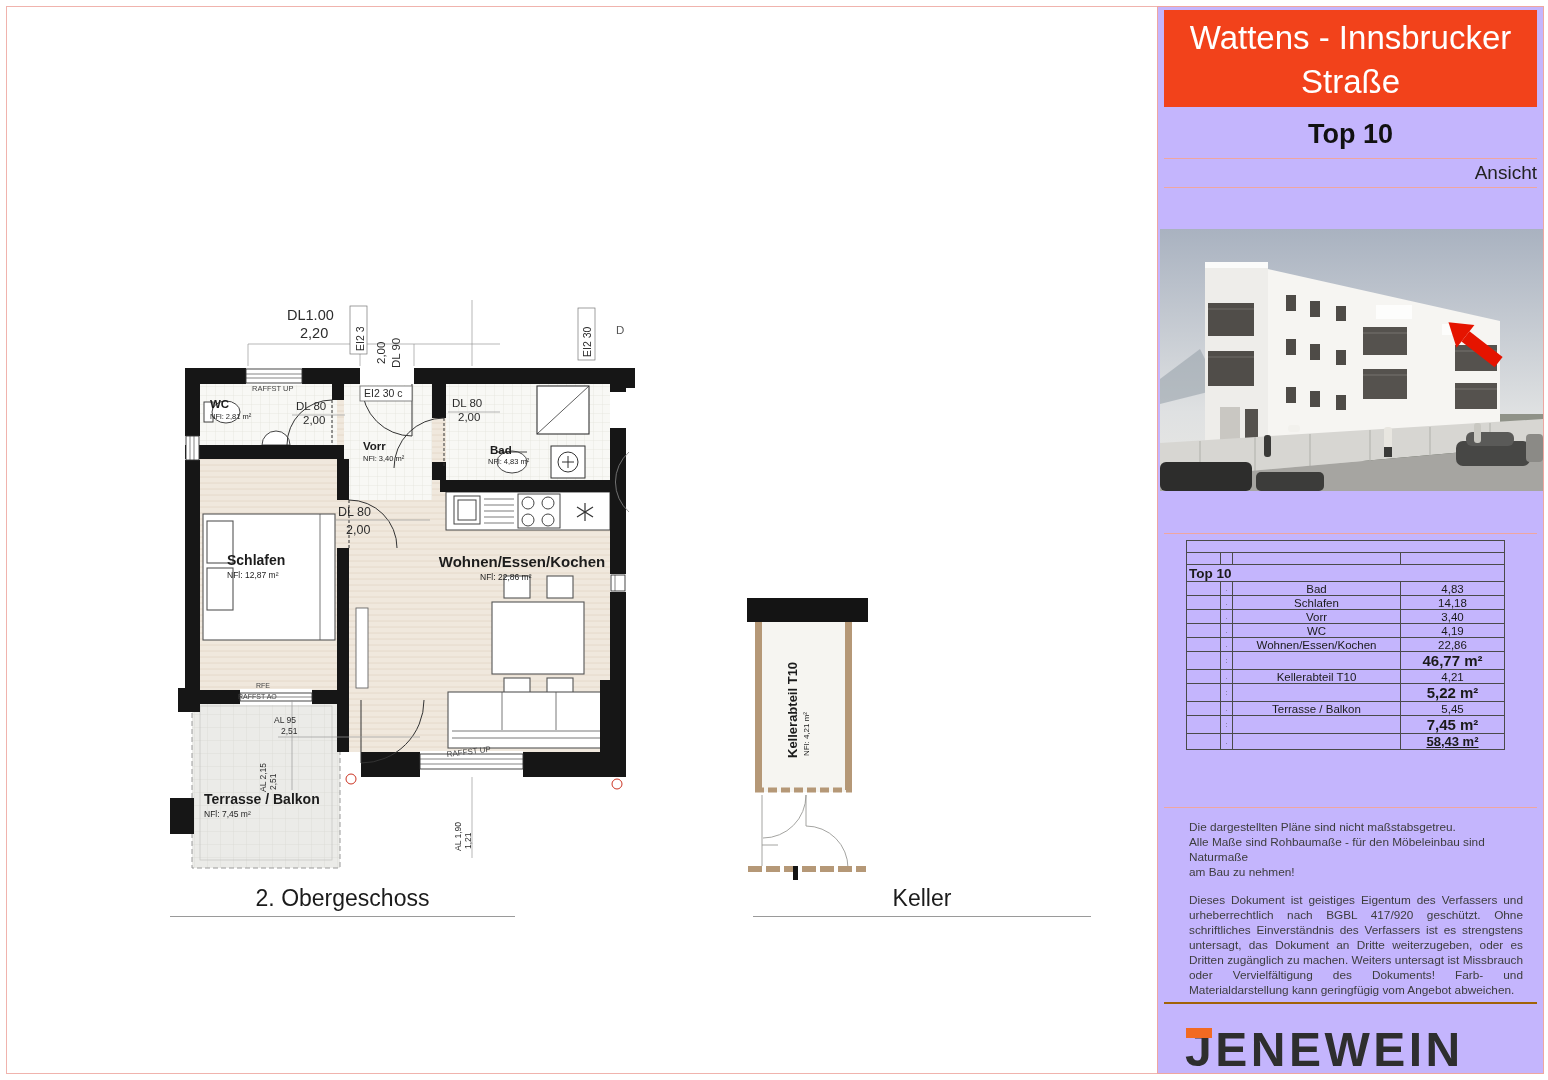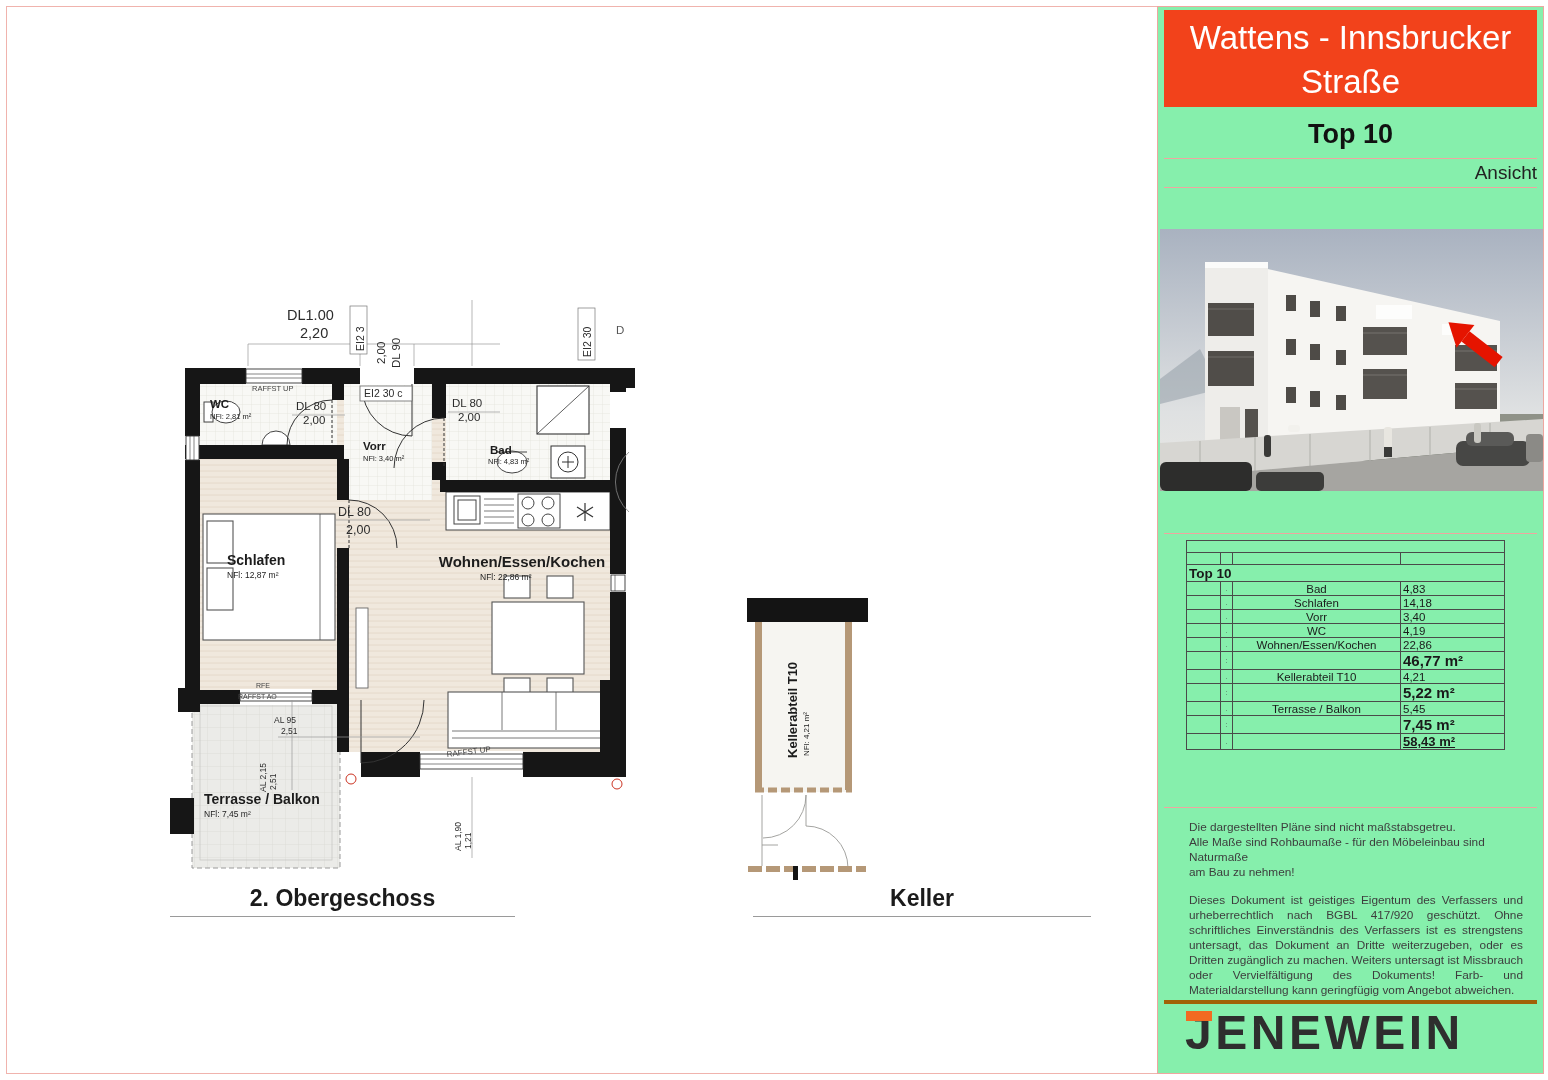--- a/index.html
+++ b/index.html
@@ -2,54 +2,54 @@
 <html><head>
 <meta charset="utf-8">
 <style>
   * { margin:0; padding:0; box-sizing:border-box; }
   body { background:#fff; font-family:"Liberation Sans", sans-serif; }
   .page { position:relative; width:1548px; height:1080px; background:#fff; overflow:hidden; }
   .sheet-border { position:absolute; left:6px; top:6px; width:1536px; height:1068px; border:1px solid #f0b3ad; }
   svg text { font-family:"Liberation Sans", sans-serif; }
 
   
-  .caption { position:absolute; font-weight:bold; font-size:23px; color:#1b1b1b; text-align:center; }
+  .caption { position:absolute; font-weight:normal; font-size:23px; color:#1b1b1b; text-align:center; }
   .cap-line { position:absolute; height:1px; background:#9a9a9a; }
 
   
-  .sidebar { position:absolute; left:1157px; top:6px; width:387px; height:1068px; background:#86efac; border:1px solid #efa6a0; }
+  .sidebar { position:absolute; left:1157px; top:6px; width:387px; height:1068px; background:#c4b5fd; border:1px solid #efa6a0; }
   .sb-header { position:absolute; left:6px; right:6px; top:3px; height:97px; color:#fff;
                font-size:33px; line-height:1.32; text-align:center; padding-top:6px; }
   .sb-top10 { position:absolute; left:6px; right:6px; top:100px; height:52px; border-bottom:1px solid #efa6a0;
               font-size:27px; font-weight:bold; text-align:center; padding-top:12px; color:#111; }
   .sb-ansicht { position:absolute; left:6px; right:6px; top:152px; height:29px; border-bottom:1px solid #efa6a0;
                 font-size:19px; text-align:right; padding-top:3px; color:#222; }
   .sb-spacer1 { position:absolute; left:6px; right:6px; top:181px; height:41px; }
   .photo { position:absolute; left:2px; top:222px; width:383px; height:262px; }
   .sb-spacer2 { position:absolute; left:6px; right:6px; top:484px; height:43px; border-bottom:1px solid #efa6a0; }
 
   table.areas { position:absolute; left:28px; top:533px; border-collapse:collapse; font-size:11.5px; color:#1a1a1a; }
   table.areas td { border:1px solid #4a4a4a; padding:0 2px; height:14px; white-space:nowrap; }
   table.areas td.cA { width:34px; }
   table.areas td.cB { width:12px; text-align:center; font-size:7px; color:#555; }
   table.areas td.cC { width:168px; text-align:center; }
-  table.areas td.cD { width:104px; text-align:left; }
+  table.areas td.cD { width:104px; text-align:center; }
   table.areas tr.r-blank1 td { height:12px; }
   table.areas tr.r-blank2 td { height:12px; }
   table.areas tr.r-title td { height:17px; font-weight:bold; font-size:13.5px; }
   table.areas tr.sub td.cD { font-weight:bold; font-size:15px; }
   table.areas tr.total td.cD { font-weight:bold; font-size:13px; text-decoration:underline; }
 
   .sb-notes { position:absolute; left:6px; right:6px; top:800px; height:197px; border-top:1px solid #efa6a0;
-              border-bottom:4px solid #a16207; padding:12px 14px 0 25px; font-size:11.8px; color:#3d3d3d; line-height:1.26; }
+              border-bottom:2px solid #a16207; padding:12px 14px 0 25px; font-size:11.8px; color:#3d3d3d; line-height:1.26; }
   .sb-notes p { margin-bottom:14px; white-space:pre-line; }
   .sb-notes p.justify { white-space:normal; text-align:justify; }
 
   .sb-logo { position:absolute; left:27px; top:998px; height:60px; width:330px; }
-  .logo-text { position:relative; display:inline-block; font-size:48px; font-weight:bold; letter-spacing:3.5px; color:#2e2e2e; }
+  .logo-text { position:relative; display:inline-block; font-size:48px; font-weight:bold; letter-spacing:3.5px; color:#2e2e2e;margin-top:17px; }
   .logo-bar { position:absolute; left:1px; top:6px; width:26px; height:10px; }
 </style>
 </head>
 <body>
 
 <div class="page">
   <div class="sheet-border"></div>
 
   <svg class="plans" style="position:absolute;left:0;top:0" width="1160" height="1080" viewBox="0 0 1160 1080">
     <defs>

